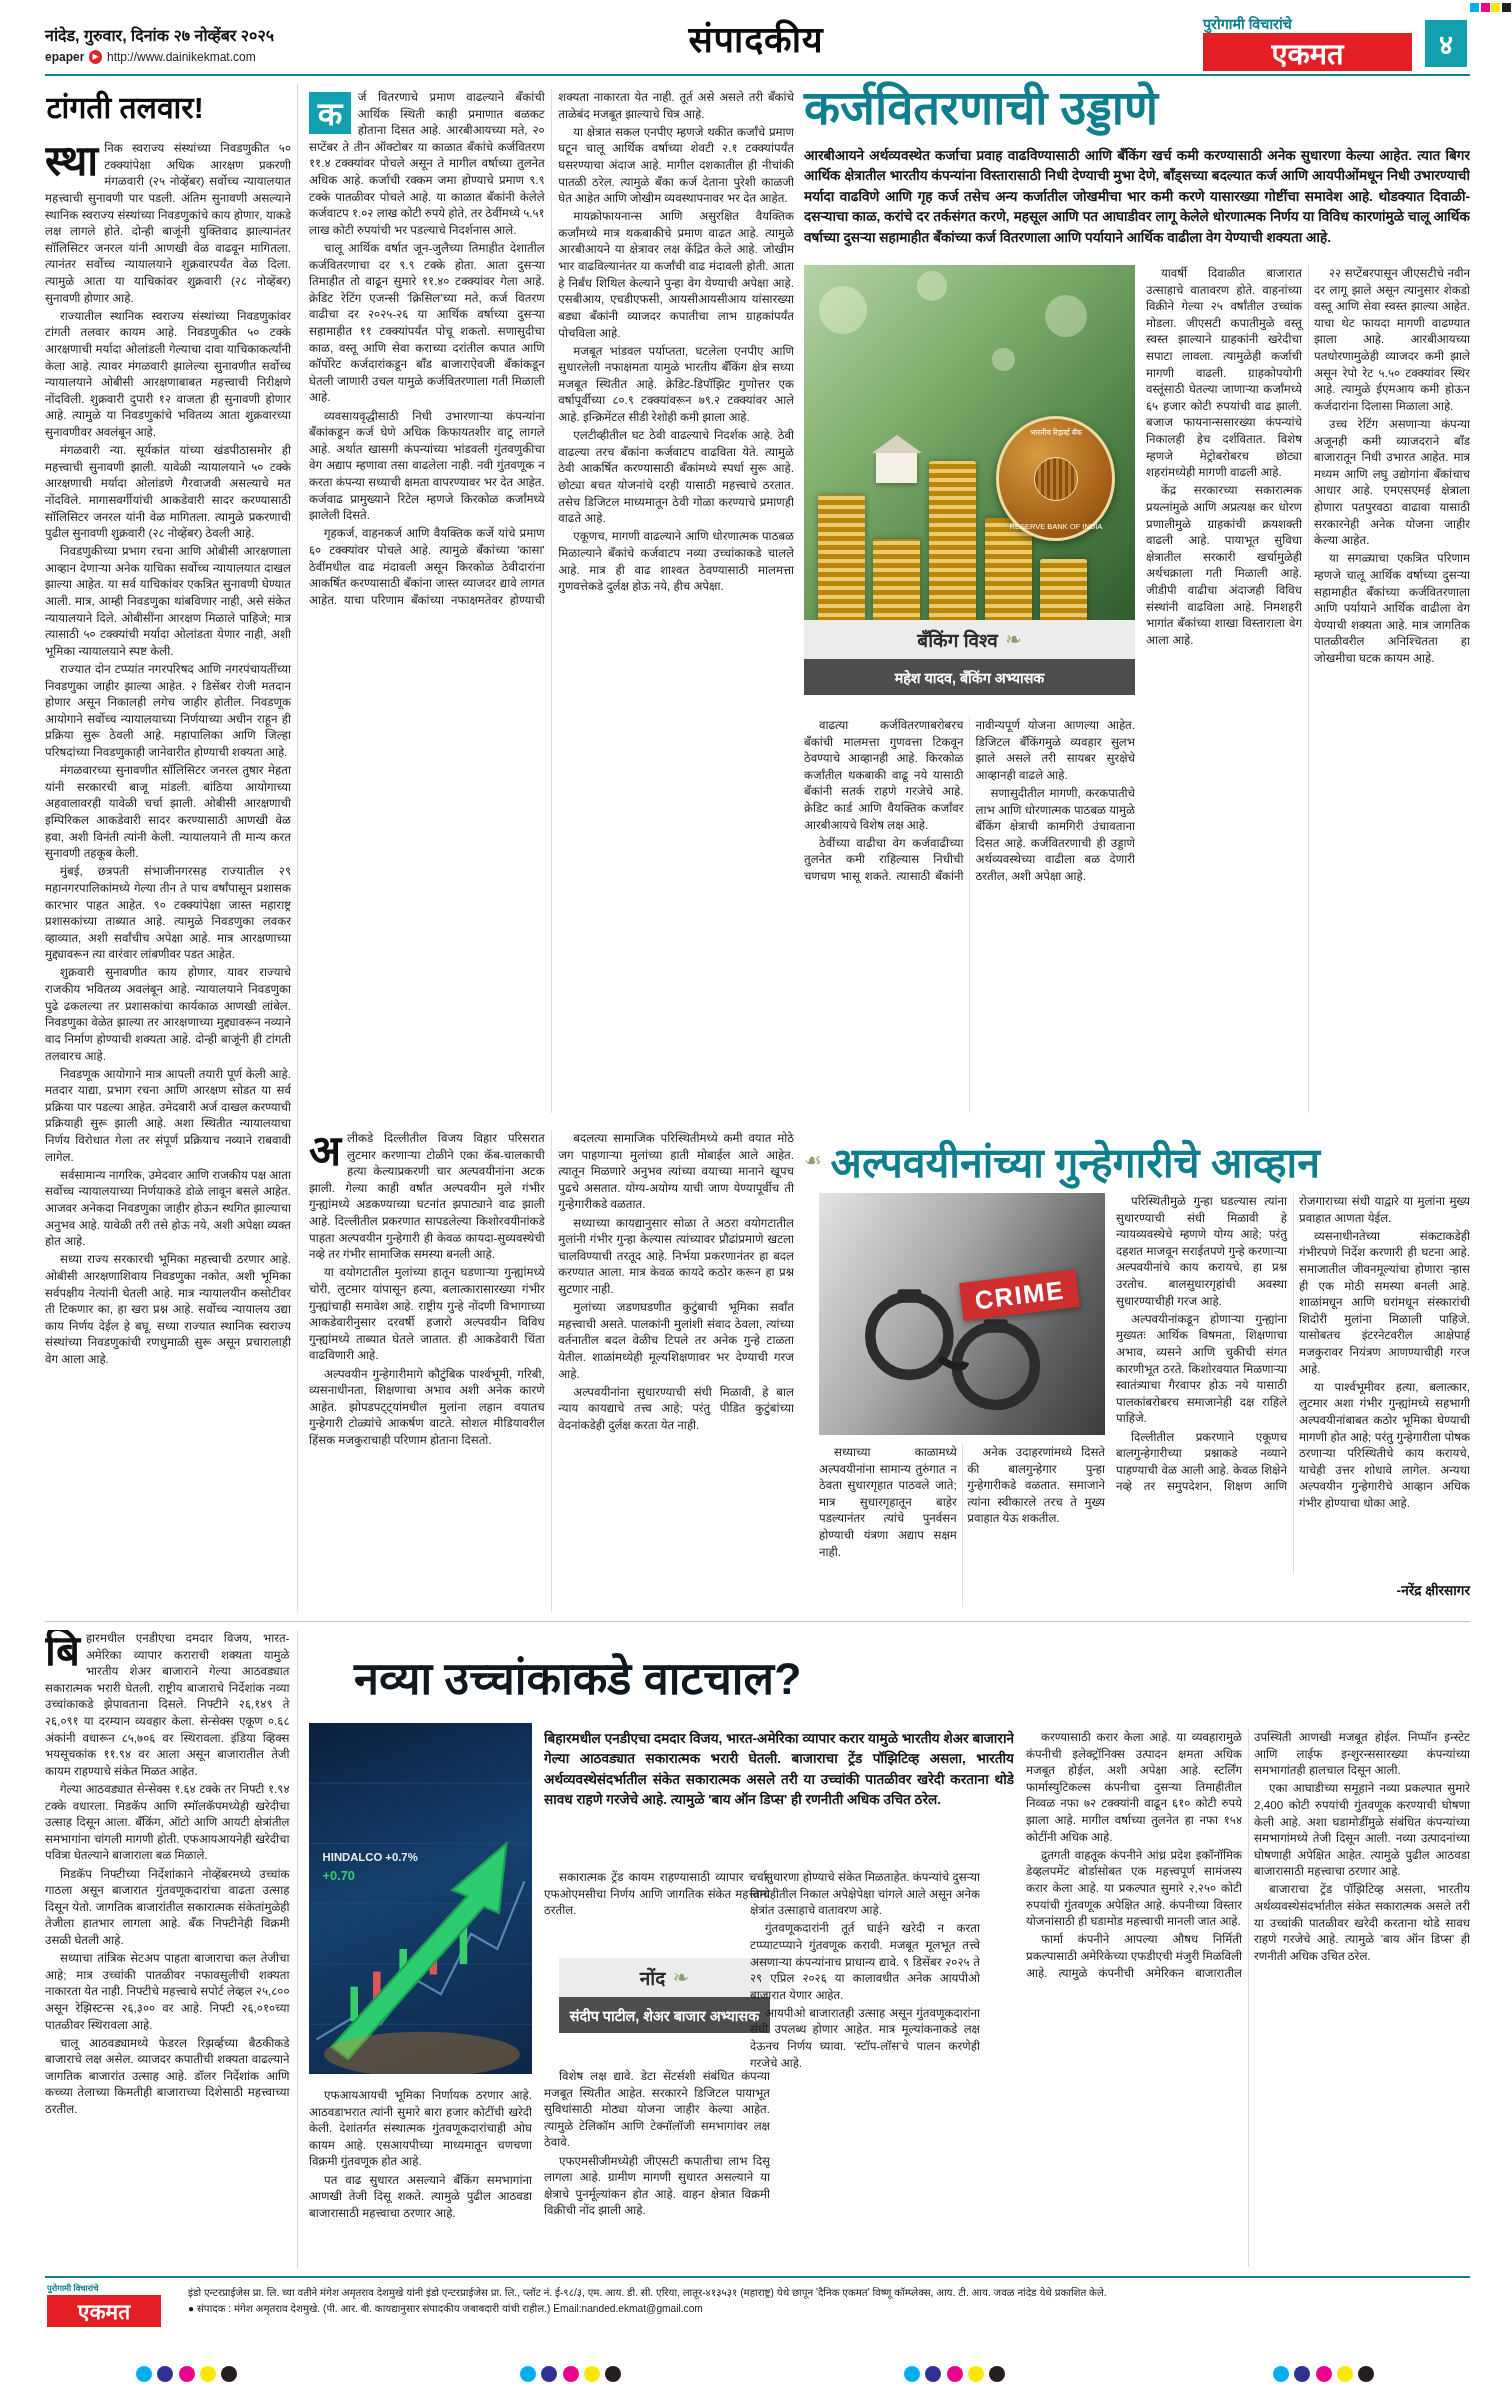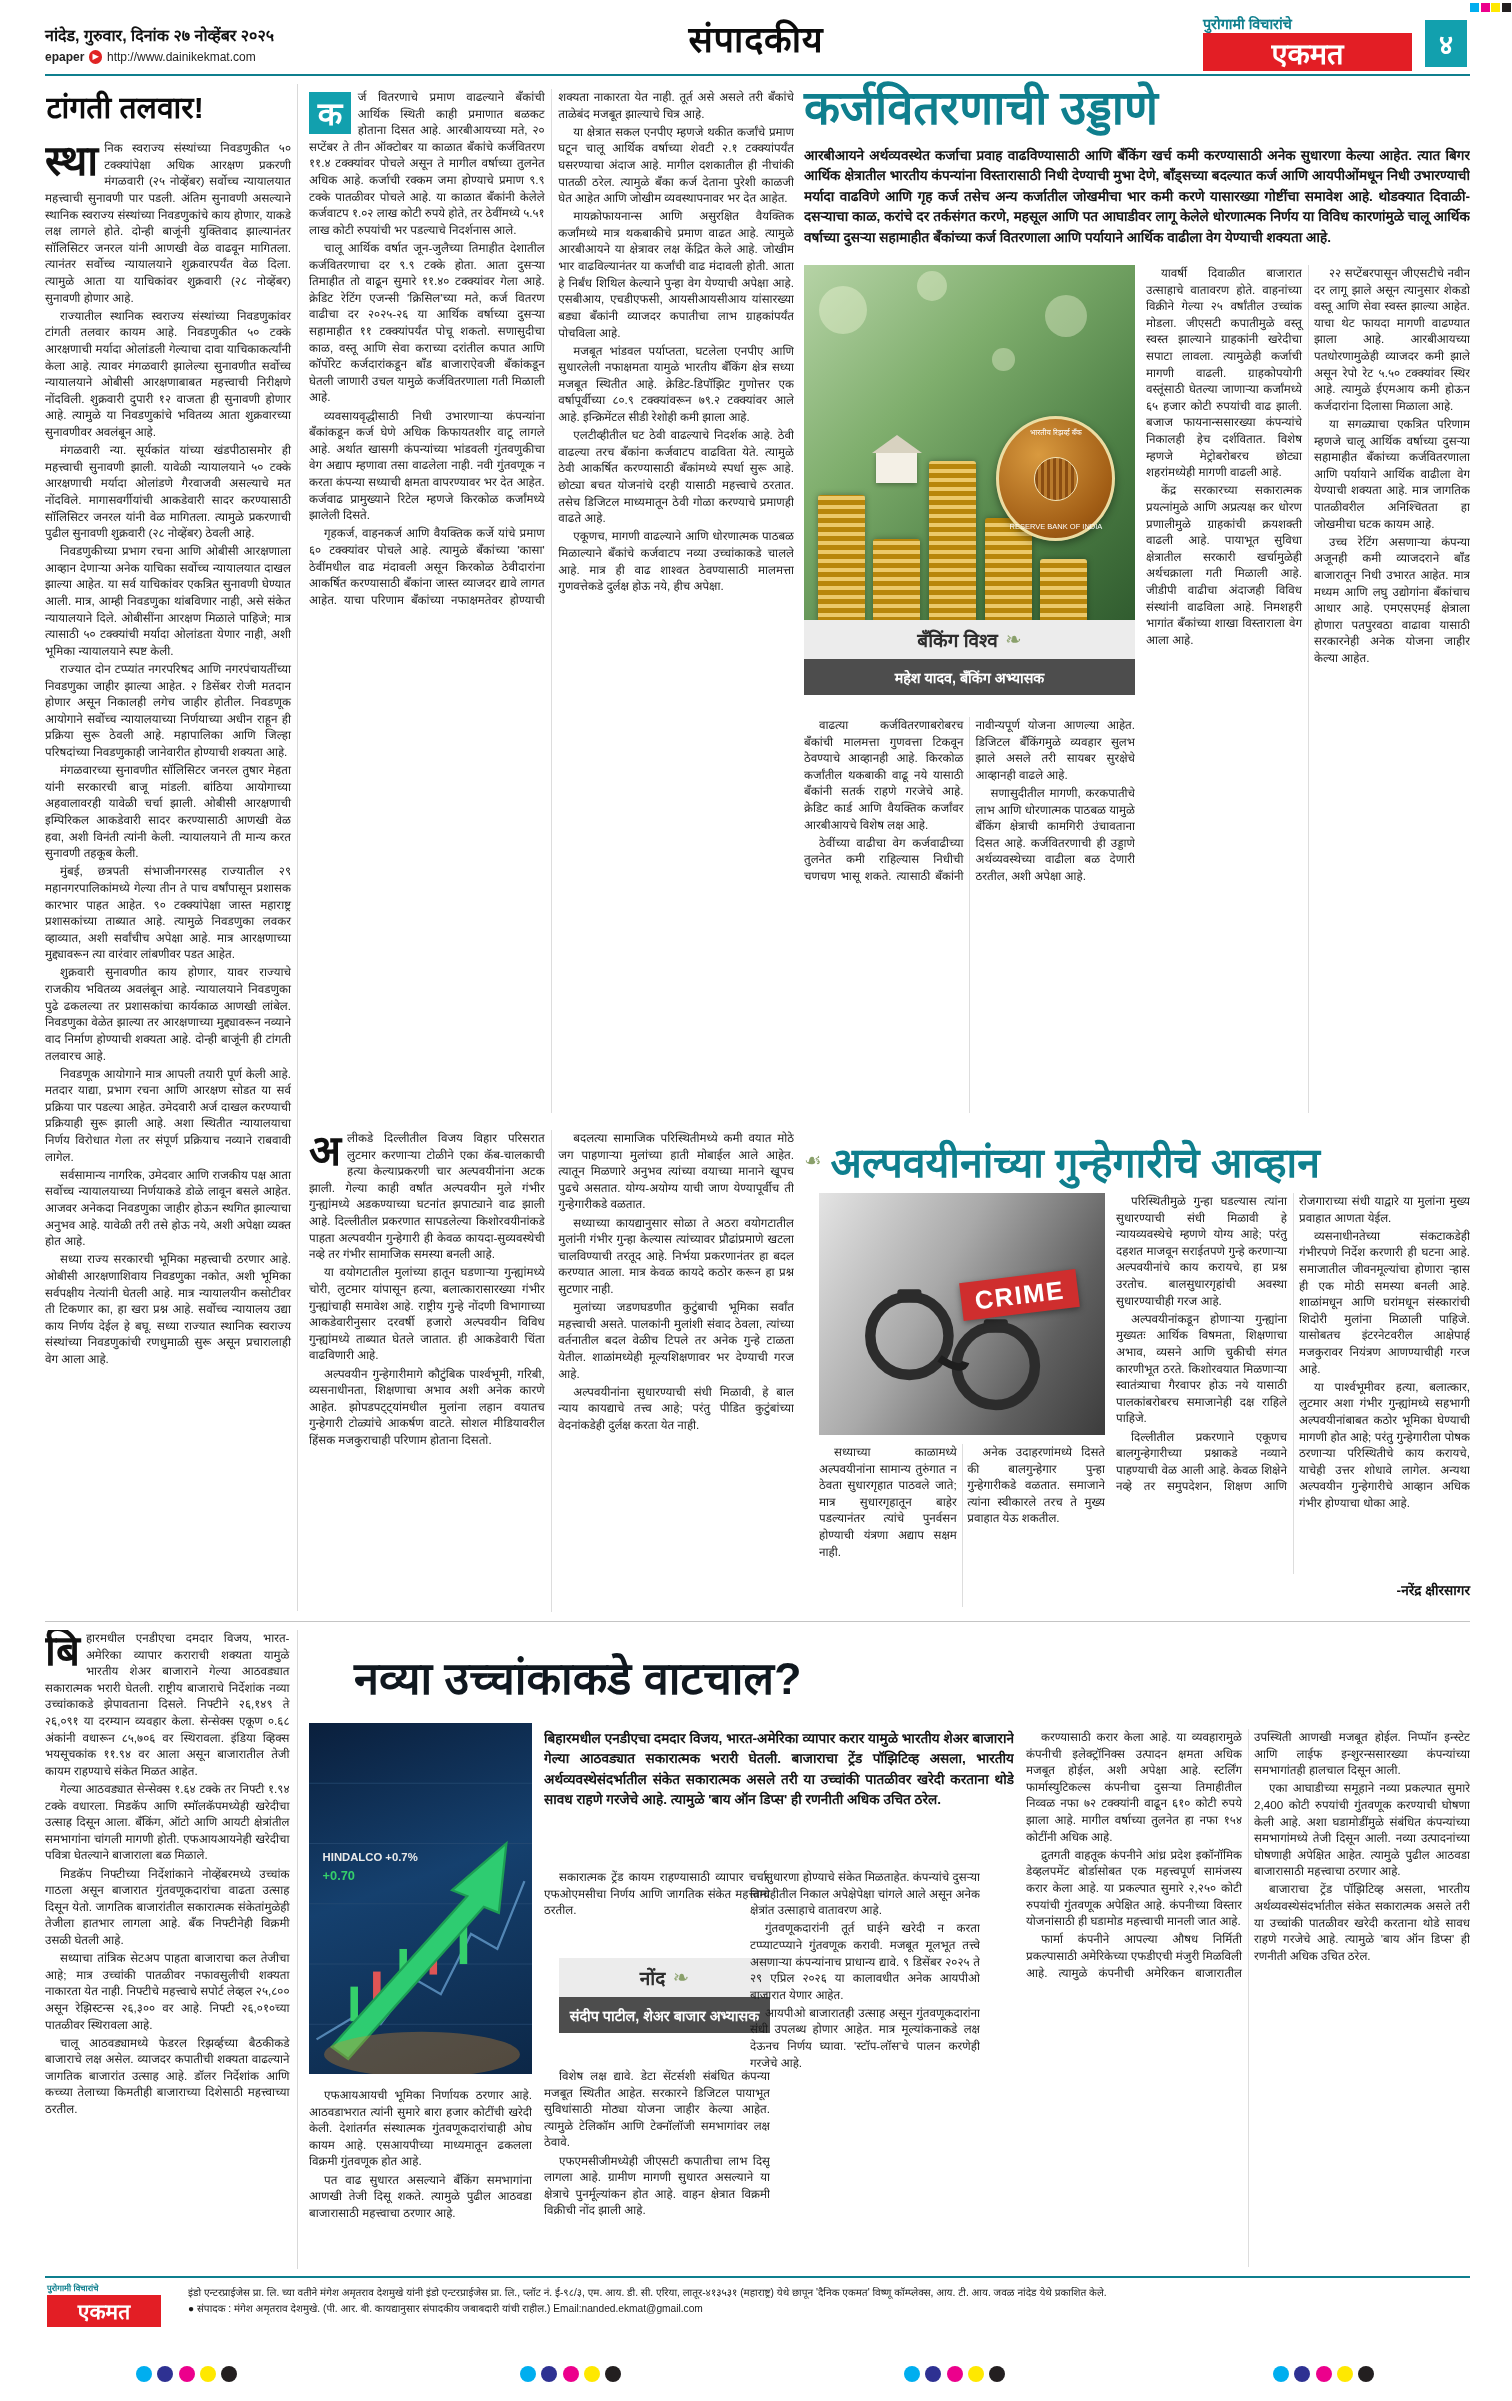--- a/index.html
+++ b/index.html
@@ -187,22 +187,22 @@
     </div>
     <div class="bb-author">
       <span>महेश यादव, बँकिंग अभ्यासक</span>
     </div>
   </div>
 
   <div class="abs bodytext cols2" id="loan-right">
       <p>यावर्षी दिवाळीत बाजारात उत्साहाचे वातावरण होते. वाहनांच्या विक्रीने गेल्या २५ वर्षांतील उच्चांक मोडला. जीएसटी कपातीमुळे वस्तू स्वस्त झाल्याने ग्राहकांनी खरेदीचा सपाटा लावला. त्यामुळेही कर्जाची मागणी वाढली. ग्राहकोपयोगी वस्तूंसाठी घेतल्या जाणाऱ्या कर्जांमध्ये ६५ हजार कोटी रुपयांची वाढ झाली. बजाज फायनान्ससारख्या कंपन्यांचे निकालही हेच दर्शवितात. विशेष म्हणजे मेट्रोबरोबरच छोट्या शहरांमध्येही मागणी वाढली आहे.</p>
       <p>केंद्र सरकारच्या सकारात्मक प्रयत्नांमुळे आणि अप्रत्यक्ष कर धोरण प्रणालीमुळे ग्राहकांची क्रयशक्ती वाढली आहे. पायाभूत सुविधा क्षेत्रातील सरकारी खर्चामुळेही अर्थचक्राला गती मिळाली आहे. जीडीपी वाढीचा अंदाजही विविध संस्थांनी वाढविला आहे. निमशहरी भागांत बँकांच्या शाखा विस्ताराला वेग आला आहे.</p>
       <p>२२ सप्टेंबरपासून जीएसटीचे नवीन दर लागू झाले असून त्यानुसार शेकडो वस्तू आणि सेवा स्वस्त झाल्या आहेत. याचा थेट फायदा मागणी वाढण्यात झाला आहे. आरबीआयच्या पतधोरणामुळेही व्याजदर कमी झाले असून रेपो रेट ५.५० टक्क्यांवर स्थिर आहे. त्यामुळे ईएमआय कमी होऊन कर्जदारांना दिलासा मिळाला आहे.</p>
+      <p>उच्च रेटिंग असणाऱ्या कंपन्या अजूनही कमी व्याजदराने बाँड बाजारातून निधी उभारत आहेत. मात्र मध्यम आणि लघु उद्योगांना बँकांचाच आधार आहे. एमएसएमई क्षेत्राला होणारा पतपुरवठा वाढावा यासाठी सरकारनेही अनेक योजना जाहीर केल्या आहेत.</p>
       <p>या सगळ्याचा एकत्रित परिणाम म्हणजे चालू आर्थिक वर्षाच्या दुसऱ्या सहामाहीत बँकांच्या कर्जवितरणाला आणि पर्यायाने आर्थिक वाढीला वेग येण्याची शक्यता आहे. मात्र जागतिक पातळीवरील अनिश्चितता हा जोखमीचा घटक कायम आहे.</p>
-      <p>उच्च रेटिंग असणाऱ्या कंपन्या अजूनही कमी व्याजदराने बाँड बाजारातून निधी उभारत आहेत. मात्र मध्यम आणि लघु उद्योगांना बँकांचाच आधार आहे. एमएसएमई क्षेत्राला होणारा पतपुरवठा वाढावा यासाठी सरकारनेही अनेक योजना जाहीर केल्या आहेत.</p>
     </div>
   <div class="abs bodytext cols2" id="loan-below">
       <p>वाढत्या कर्जवितरणाबरोबरच बँकांची मालमत्ता गुणवत्ता टिकवून ठेवण्याचे आव्हानही आहे. किरकोळ कर्जांतील थकबाकी वाढू नये यासाठी बँकांनी सतर्क राहणे गरजेचे आहे. क्रेडिट कार्ड आणि वैयक्तिक कर्जांवर आरबीआयचे विशेष लक्ष आहे.</p>
       <p>ठेवींच्या वाढीचा वेग कर्जवाढीच्या तुलनेत कमी राहिल्यास निधीची चणचण भासू शकते. त्यासाठी बँकांनी नावीन्यपूर्ण योजना आणल्या आहेत. डिजिटल बँकिंगमुळे व्यवहार सुलभ झाले असले तरी सायबर सुरक्षेचे आव्हानही वाढले आहे.</p>
       <p>सणासुदीतील मागणी, करकपातीचे लाभ आणि धोरणात्मक पाठबळ यामुळे बँकिंग क्षेत्राची कामगिरी उंचावताना दिसत आहे. कर्जवितरणाची ही उड्डाणे अर्थव्यवस्थेच्या वाढीला बळ देणारी ठरतील, अशी अपेक्षा आहे.</p>
     </div>
 
   <div class="abs bodytext cols2" id="juv-left">
     <p class="lead">
       <span class="dropcap">अ</span>
@@ -315,21 +315,21 @@
   <div class="abs bodytext" id="mkt-mid-bottom">
       <p>विशेष लक्ष द्यावे. डेटा सेंटर्सशी संबंधित कंपन्या मजबूत स्थितीत आहेत. सरकारने डिजिटल पायाभूत सुविधांसाठी मोठ्या योजना जाहीर केल्या आहेत. त्यामुळे टेलिकॉम आणि टेक्नॉलॉजी समभागांवर लक्ष ठेवावे.</p>
       <p>एफएमसीजीमध्येही जीएसटी कपातीचा लाभ दिसू लागला आहे. ग्रामीण मागणी सुधारत असल्याने या क्षेत्राचे पुनर्मूल्यांकन होत आहे. वाहन क्षेत्रात विक्रमी विक्रीची नोंद झाली आहे.</p>
     </div>
   <div class="abs bodytext" id="mkt-mid2">
       <p>सुधारणा होण्याचे संकेत मिळताहेत. कंपन्यांचे दुसऱ्या तिमाहीतील निकाल अपेक्षेपेक्षा चांगले आले असून अनेक क्षेत्रांत उत्साहाचे वातावरण आहे.</p>
       <p>गुंतवणूकदारांनी तूर्त घाईने खरेदी न करता टप्प्याटप्प्याने गुंतवणूक करावी. मजबूत मूलभूत तत्त्वे असणाऱ्या कंपन्यांनाच प्राधान्य द्यावे. ९ डिसेंबर २०२५ ते २९ एप्रिल २०२६ या कालावधीत अनेक आयपीओ बाजारात येणार आहेत.</p>
       <p>आयपीओ बाजारातही उत्साह असून गुंतवणूकदारांना संधी उपलब्ध होणार आहेत. मात्र मूल्यांकनाकडे लक्ष देऊनच निर्णय घ्यावा. 'स्टॉप-लॉस'चे पालन करणेही गरजेचे आहे.</p>
     </div>
   <div class="abs bodytext" id="mkt-below-image">
-      <p>एफआयआयची भूमिका निर्णायक ठरणार आहे. आठवडाभरात त्यांनी सुमारे बारा हजार कोटींची खरेदी केली. देशांतर्गत संस्थात्मक गुंतवणूकदारांचाही ओघ कायम आहे. एसआयपीच्या माध्यमातून ढकलला विक्रमी गुंतवणूक होत आहे.</p>
+      <p>एफआयआयची भूमिका निर्णायक ठरणार आहे. आठवडाभरात त्यांनी सुमारे बारा हजार कोटींची खरेदी केली. देशांतर्गत संस्थात्मक गुंतवणूकदारांचाही ओघ कायम आहे. एसआयपीच्या माध्यमातून चणचणा विक्रमी गुंतवणूक होत आहे.</p>
       <p>पत वाढ सुधारत असल्याने बँकिंग समभागांना आणखी तेजी दिसू शकते. त्यामुळे पुढील आठवडा बाजारासाठी महत्त्वाचा ठरणार आहे.</p>
     </div>
 
   <div class="abs" id="footer-rule"></div>
   <div class="abs" id="footer-logo">
     <div class="ftag">पुरोगामी विचारांचे</div>
     <div class="fmast">
       <span>एकमत</span>
     </div>
   </div>

